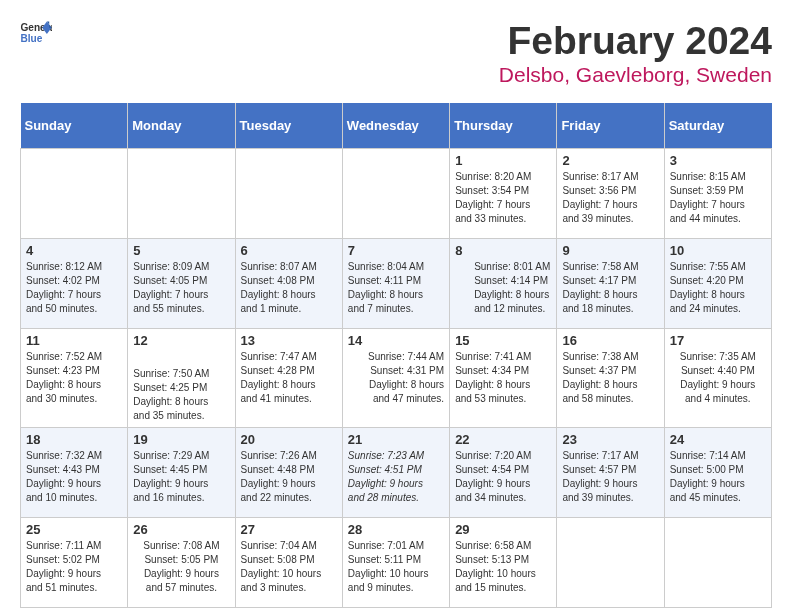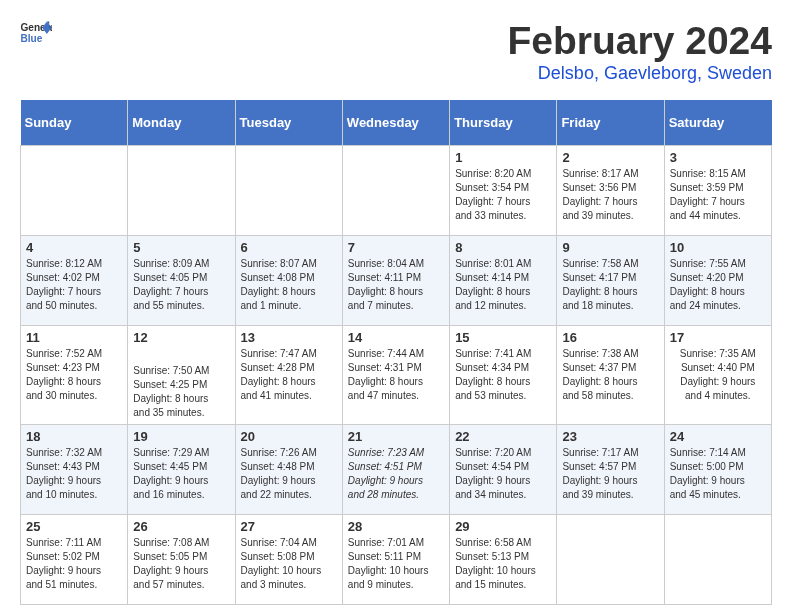--- a/index.html
+++ b/index.html
@@ -28,22 +28,22 @@
     .title-section {
       text-align: right;
     }
     .main-title {
       font-size: 39px;
       font-weight: bold;
       color: #333;
       line-height: 1.1;
     }
     .subtitle {
-      font-size: 18px;
-      color: #1d4ed8;
+      font-size: 21px;
+      color: #be185d;
     }
     table {
       width: 100%;
       border-collapse: collapse;
       table-layout: fixed;
     }
     th {
       background-color: #4472c4;
       color: #fff;
       font-size: 13px;
@@ -164,21 +164,21 @@
         </td>
         <td>
           <span class="day-number">7</span>
           <div class="day-info" style="white-space: pre-line;">Sunrise: 8:04 AM
 Sunset: 4:11 PM
 Daylight: 8 hours
 and 7 minutes.</div>
         </td>
         <td>
           <span class="day-number">8</span>
-          <div class="day-info" style="white-space: pre-line;">Sunrise: 8:01 AM
+          <div class="day-info" style="white-space: pre-line; margin-left: 19px;">Sunrise: 8:01 AM
 Sunset: 4:14 PM
 Daylight: 8 hours
 and 12 minutes.</div>
         </td>
         <td>
           <span class="day-number">9</span>
           <div class="day-info" style="white-space: pre-line;">Sunrise: 7:58 AM
 Sunset: 4:17 PM
 Daylight: 8 hours
 and 18 minutes.</div>
@@ -208,21 +208,21 @@
         </td>
         <td>
           <span class="day-number">13</span>
           <div class="day-info" style="white-space: pre-line;">Sunrise: 7:47 AM
 Sunset: 4:28 PM
 Daylight: 8 hours
 and 41 minutes.</div>
         </td>
         <td>
           <span class="day-number">14</span>
-          <div class="day-info" style="white-space: pre-line;">Sunrise: 7:44 AM
+          <div class="day-info" style="white-space: pre-line; text-align: right;">Sunrise: 7:44 AM
 Sunset: 4:31 PM
 Daylight: 8 hours
 and 47 minutes.</div>
         </td>
         <td>
           <span class="day-number">15</span>
           <div class="day-info" style="white-space: pre-line;">Sunrise: 7:41 AM
 Sunset: 4:34 PM
 Daylight: 8 hours
 and 53 minutes.</div>
@@ -296,21 +296,21 @@
       <tr>
         <td>
           <span class="day-number">25</span>
           <div class="day-info" style="white-space: pre-line;">Sunrise: 7:11 AM
 Sunset: 5:02 PM
 Daylight: 9 hours
 and 51 minutes.</div>
         </td>
         <td>
           <span class="day-number">26</span>
-          <div class="day-info" style="white-space: pre-line;">Sunrise: 7:08 AM
+          <div class="day-info" style="white-space: pre-line; text-align: center;">Sunrise: 7:08 AM
 Sunset: 5:05 PM
 Daylight: 9 hours
 and 57 minutes.</div>
         </td>
         <td>
           <span class="day-number">27</span>
           <div class="day-info" style="white-space: pre-line;">Sunrise: 7:04 AM
 Sunset: 5:08 PM
 Daylight: 10 hours
 and 3 minutes.</div>

